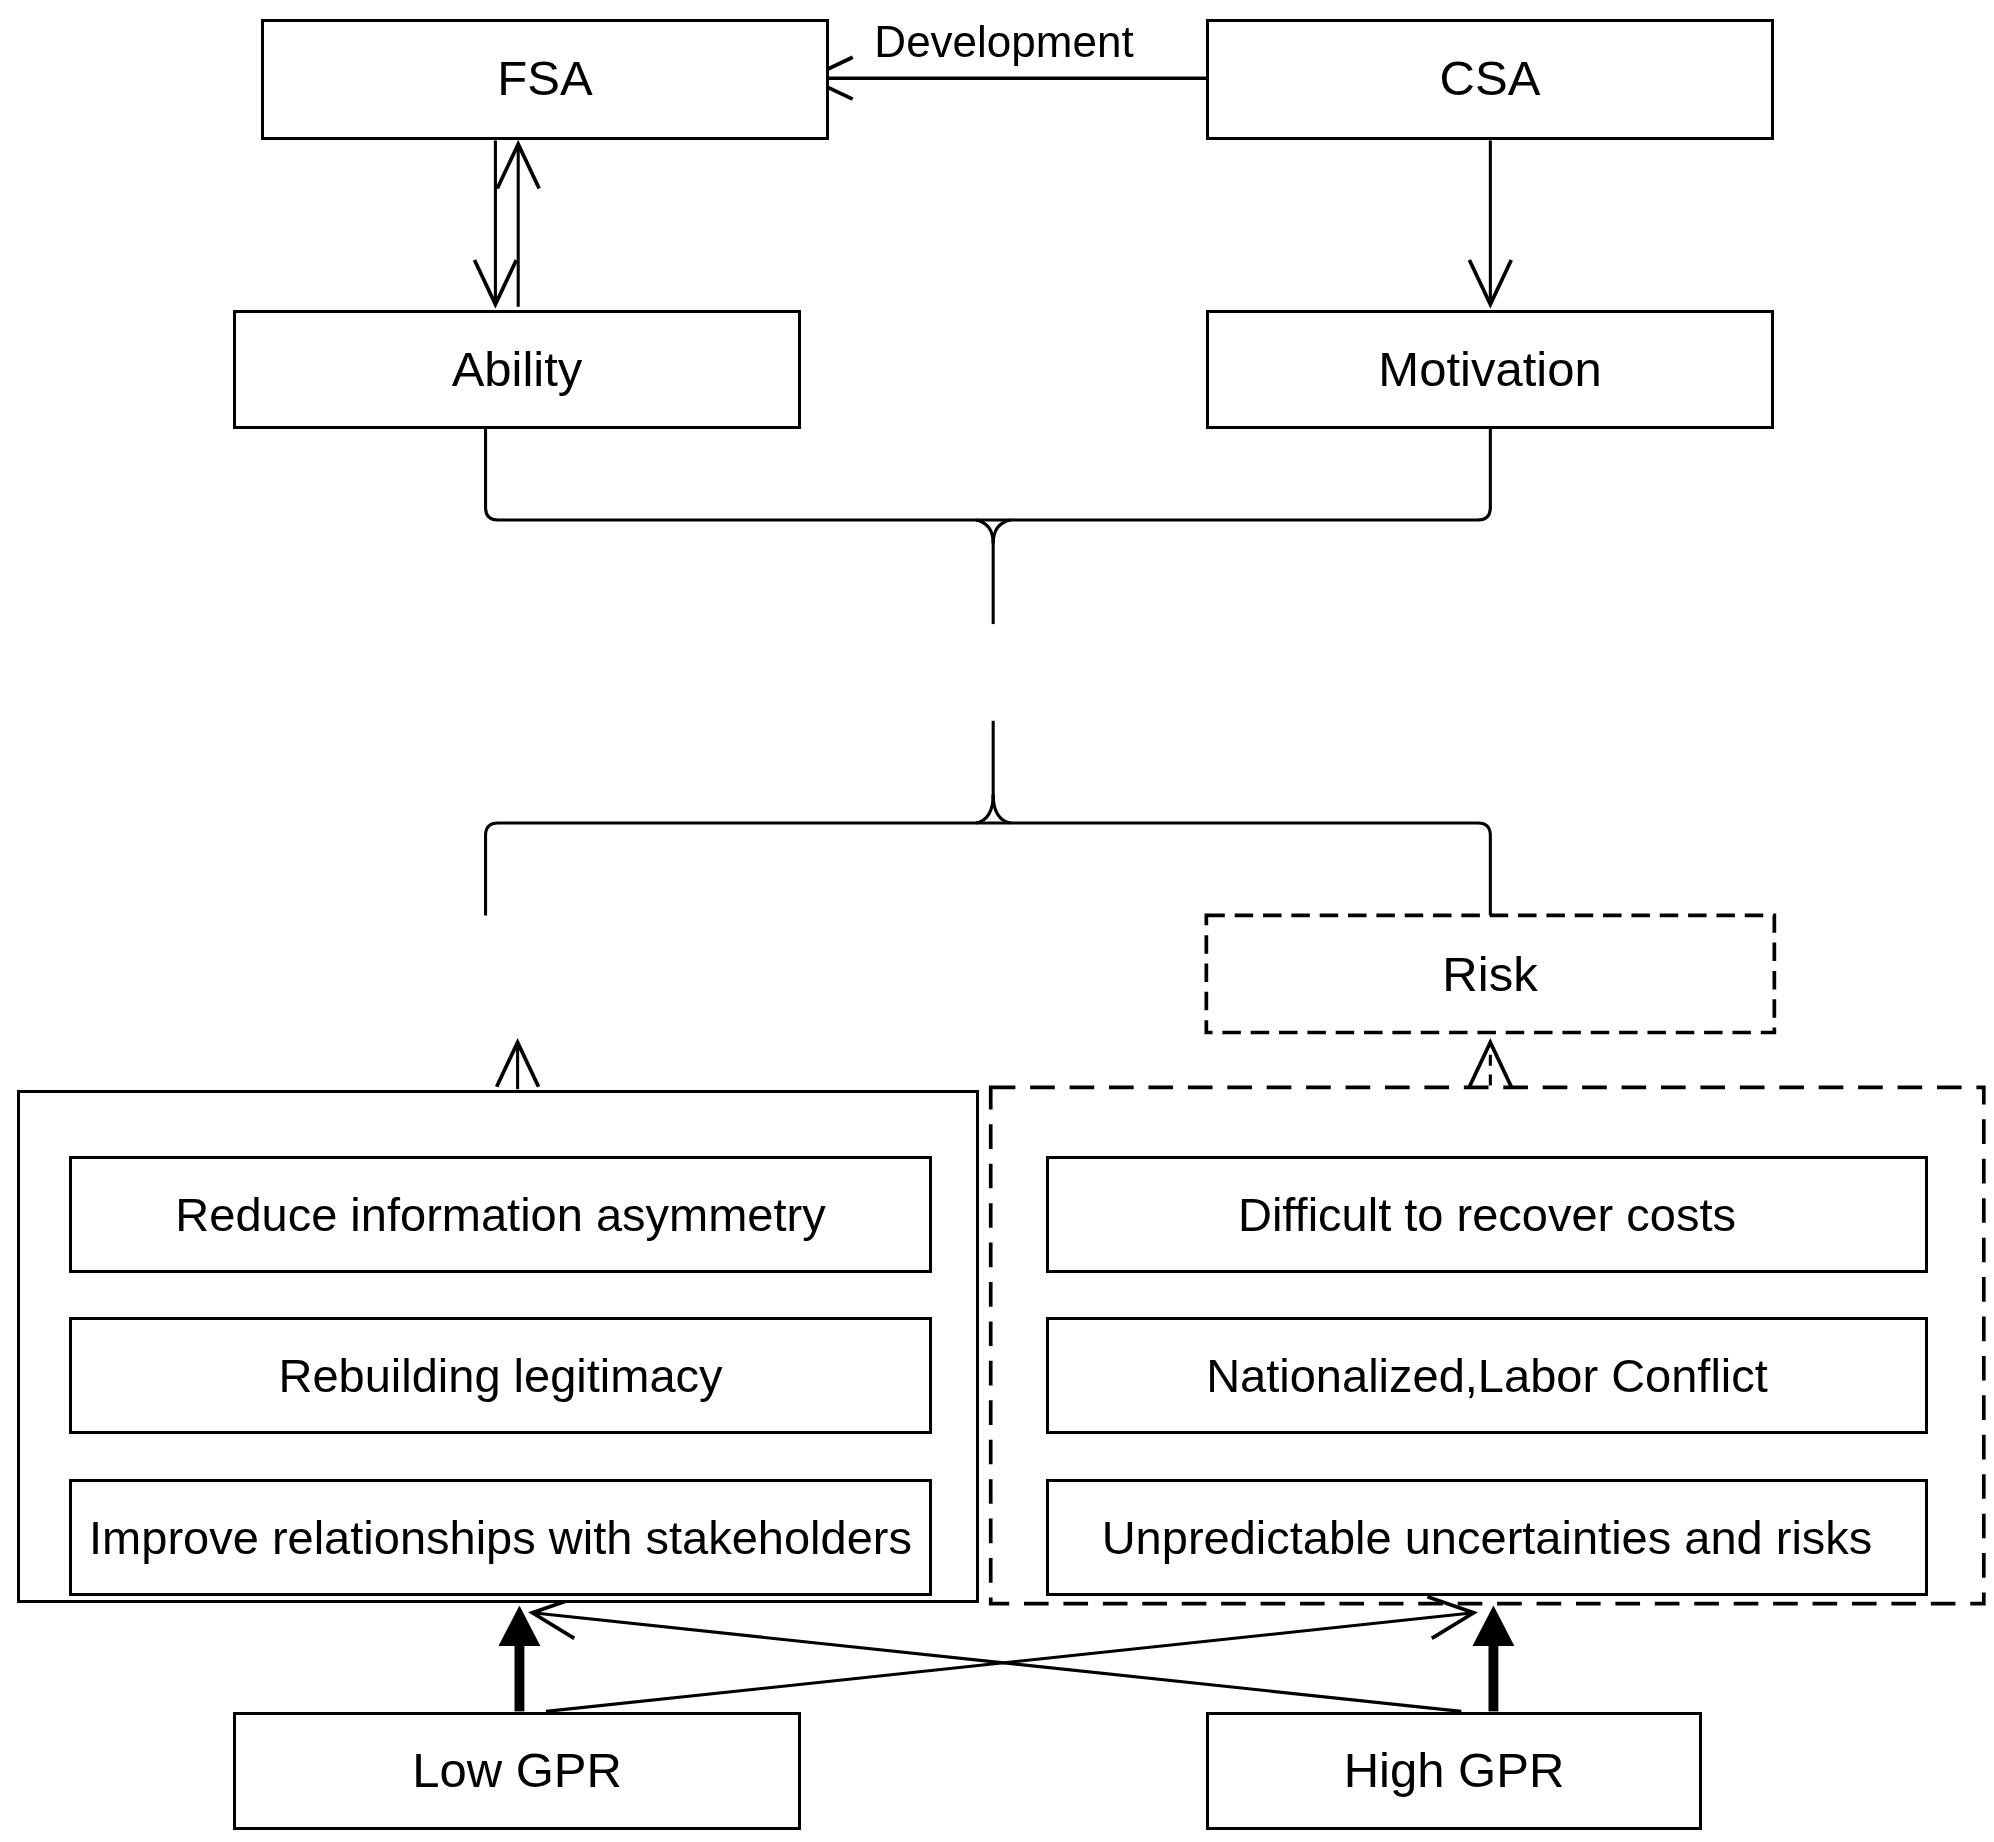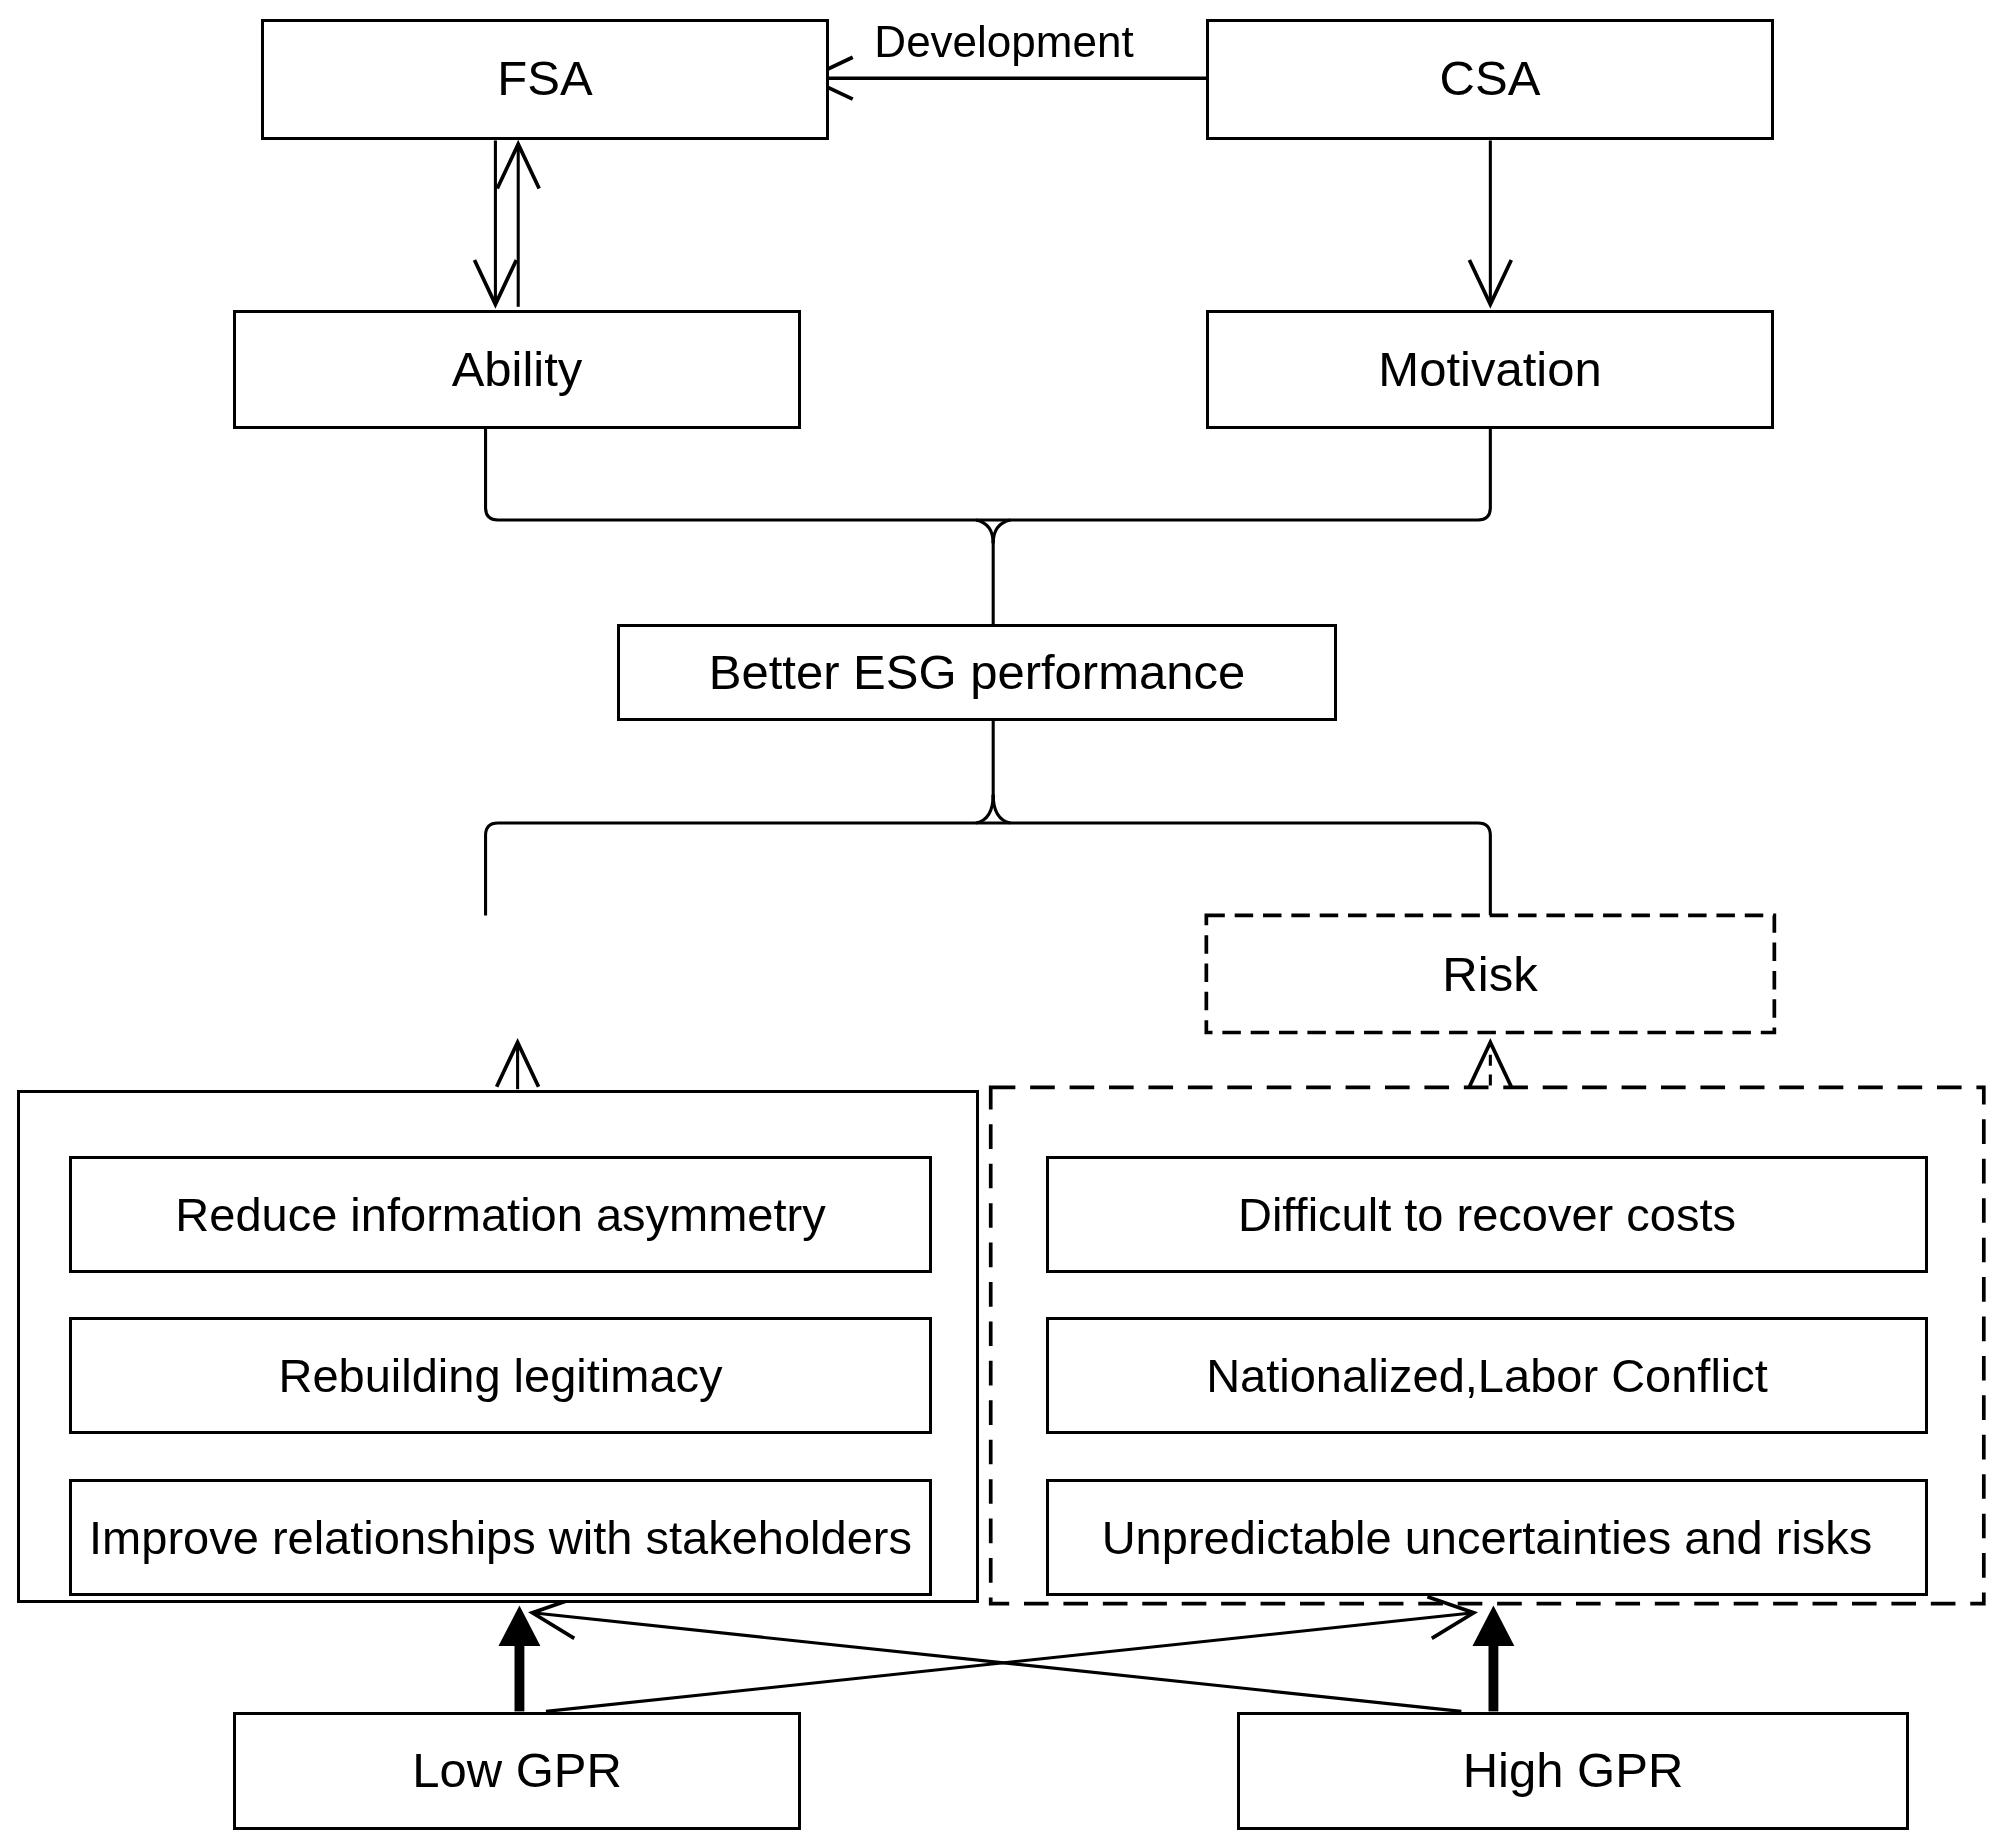--- a/index.html
+++ b/index.html
@@ -115,30 +115,29 @@
   </svg>
 
   <div class="edge-label" style="left:819px; top:17px; width:370px;">Development</div>
 
   <div class="node" style="left:233px; top:18.5px; width:568px; height:121px;margin-left:28px;">FSA</div>
   <div class="node" style="left:1206px; top:18.5px; width:568px; height:121px;">CSA</div>
 
   <div class="node" style="left:233px; top:310px; width:568px; height:119px;">Ability</div>
   <div class="node" style="left:1206px; top:310px; width:568px; height:119px;">Motivation</div>
 
-  <div class="node" style="left:617px; top:624px; width:720px; height:97px;">Better ESG performance</div>
 
   <div class="node borderless" style="left:1206px; top:916px; width:568px; height:117px;">Risk</div>
 
   <div class="container-box solid" style="left:17px; top:1090px; width:962px; height:513px;"></div>
   <div class="inner-box" style="left:69px; top:1129px; width:863px; height:117px;">Reduce information asymmetry</div>
   <div class="inner-box" style="left:69px; top:1290px; width:863px; height:117px;">Rebuilding legitimacy</div>
   <div class="inner-box" style="left:69px; top:1452px; width:863px; height:117px;">Improve relationships with stakeholders</div>
 
   <div class="inner-box" style="left:1046px; top:1129px; width:882px; height:117px;">Difficult to recover costs</div>
   <div class="inner-box" style="left:1046px; top:1290px; width:882px; height:117px;">Nationalized,Labor Conflict</div>
   <div class="inner-box" style="left:1046px; top:1452px; width:882px; height:117px;">Unpredictable uncertainties and risks</div>
 
   <div class="node" style="left:233px; top:1712px; width:568px; height:118px;">Low GPR</div>
-  <div class="node" style="left:1206px; top:1712px; width:672px; height:118px;margin-left:31px;">High GPR</div>
+  <div class="node" style="left:1206px; top:1712px; width:496px; height:118px;">High GPR</div>
 
 </div>
 
 
 </body></html>

